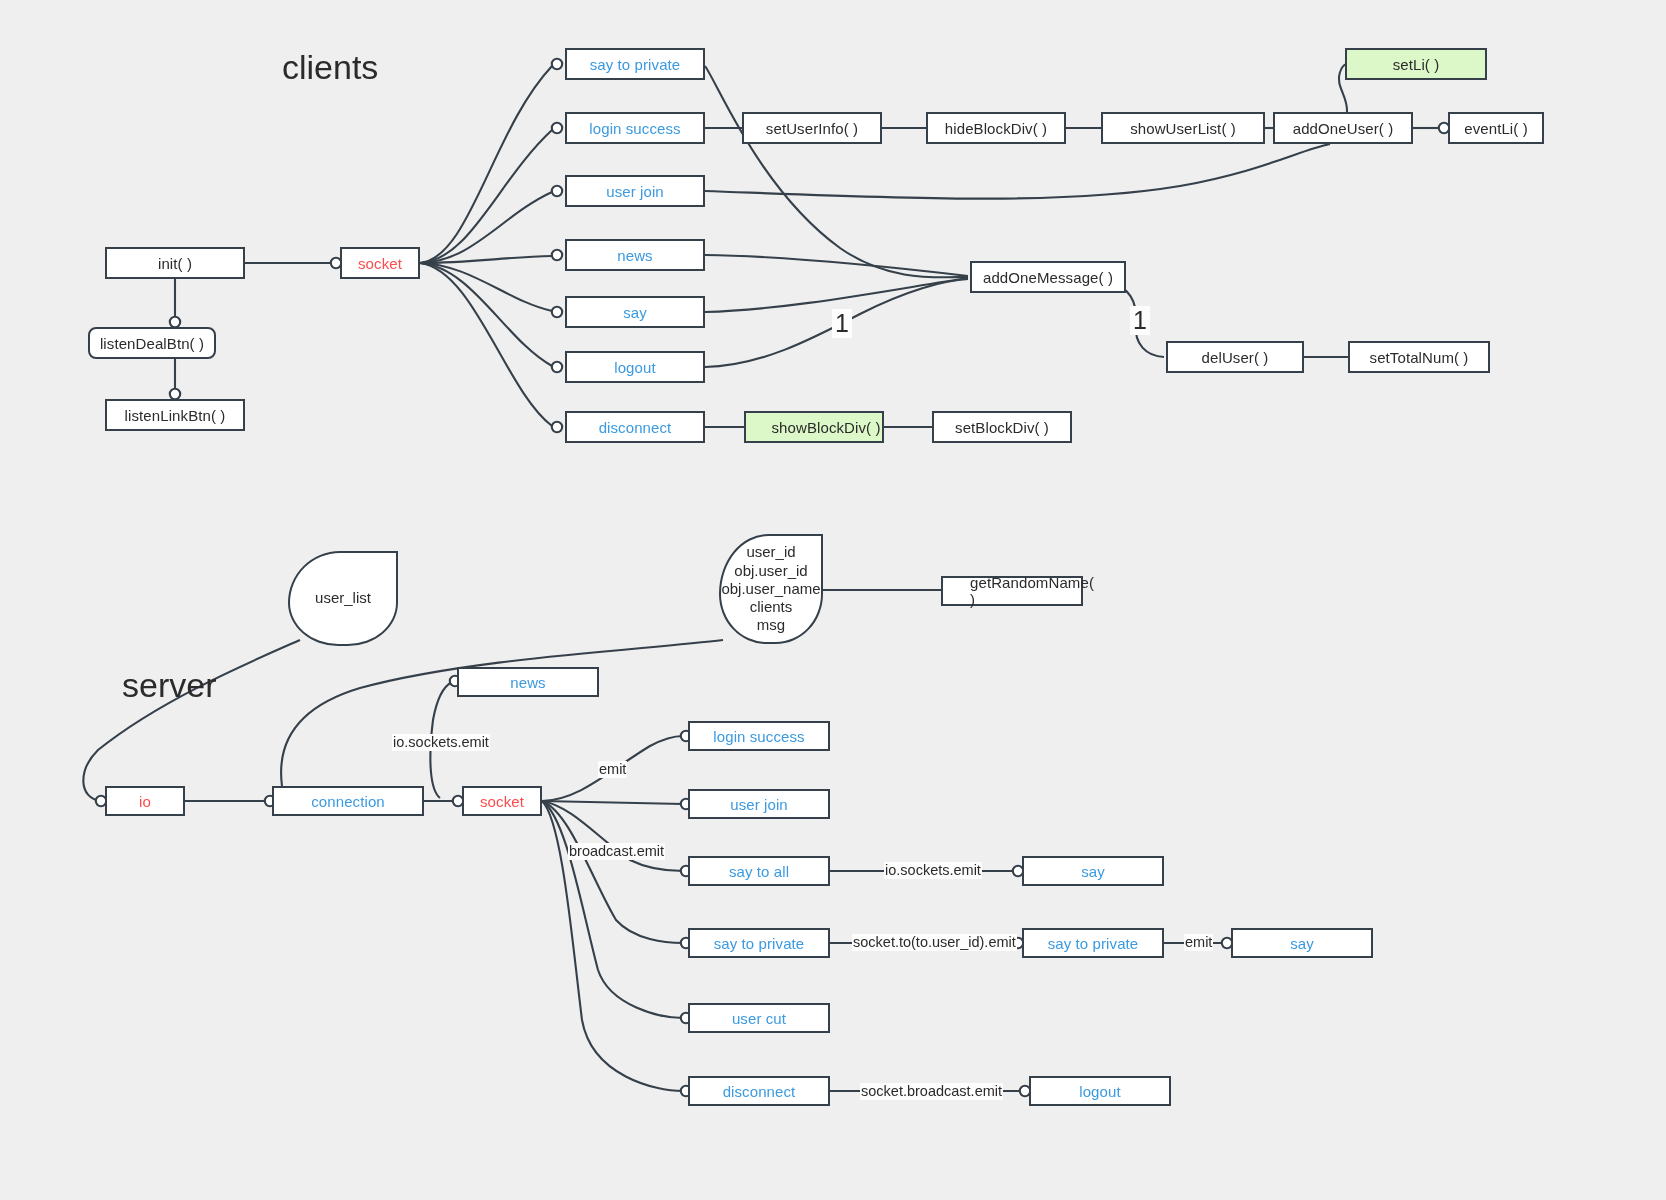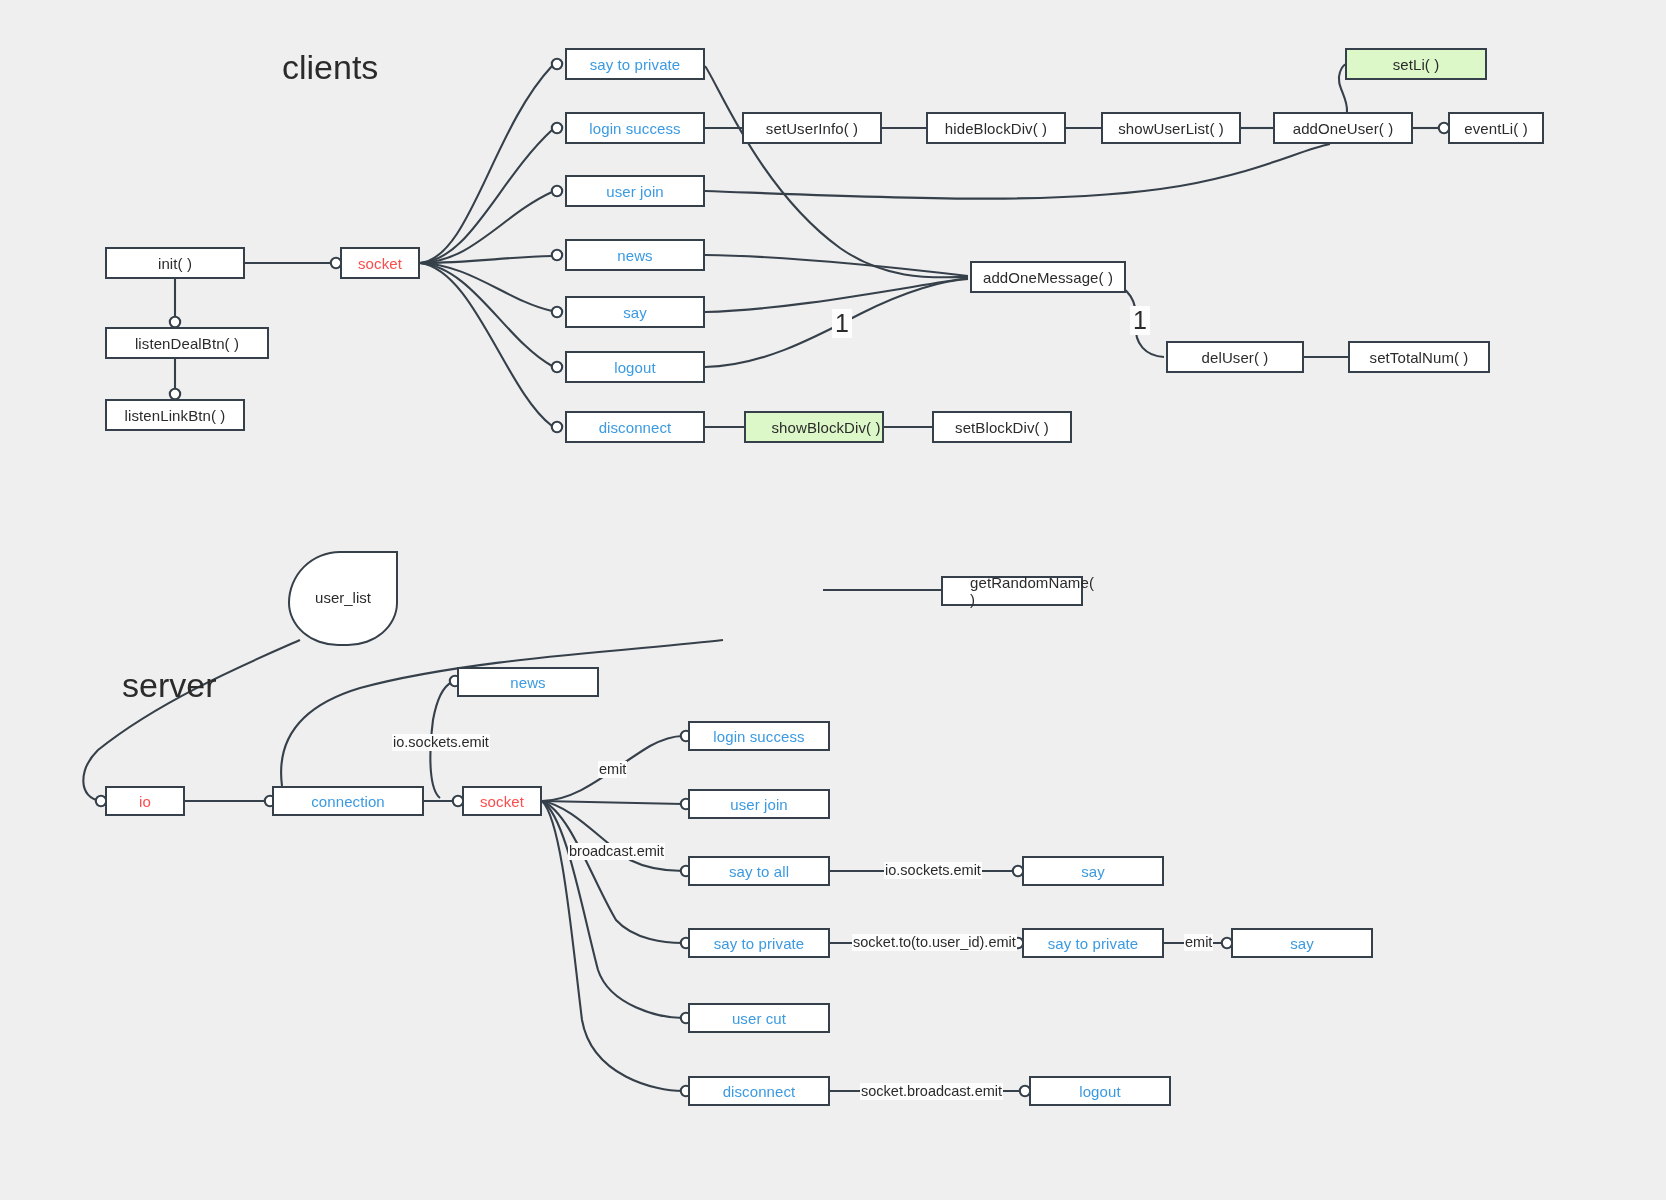--- a/index.html
+++ b/index.html
@@ -184,53 +184,62 @@
     <circle class="jc" cx="1227" cy="943" r="5.2"></circle>
 
     <path class="ln" d="M830,1091 L1023,1091"></path>
     <circle class="jc" cx="1025" cy="1091" r="5.2"></circle>
   </svg>
 
   <div class="section-title" style="left:282px; top:48px;">clients</div>
   <div class="section-title" style="left:122px; top:666px;">server</div>
 
   <div class="node" style="left:105px; top:247px; width:140px; height:32px;">init( )</div>
-  <div class="node" style="left:105px; top:327px; width:164px; height:32px;">listenDealBtn( )</div>
+  <div class="node" style="left:88px; top:327px; width:128px; height:32px;border-radius:8px;">listenDealBtn( )</div>
   <div class="node" style="left:105px; top:399px; width:140px; height:32px;">listenLinkBtn( )</div>
   <div class="node red" style="left:340px; top:247px; width:80px; height:32px;">socket</div>
 
   <div class="node blue" style="left:565px; top:48px; width:140px; height:32px;">say to private</div>
   <div class="node blue" style="left:565px; top:112px; width:140px; height:32px;">login success</div>
   <div class="node blue" style="left:565px; top:175px; width:140px; height:32px;">user join</div>
   <div class="node blue" style="left:565px; top:239px; width:140px; height:32px;">news</div>
   <div class="node blue" style="left:565px; top:296px; width:140px; height:32px;">say</div>
   <div class="node blue" style="left:565px; top:351px; width:140px; height:32px;">logout</div>
   <div class="node blue" style="left:565px; top:411px; width:140px; height:32px;">disconnect</div>
 
   <div class="node" style="left:742px; top:112px; width:140px; height:32px;">setUserInfo( )</div>
   <div class="node" style="left:926px; top:112px; width:140px; height:32px;">hideBlockDiv( )</div>
-  <div class="node" style="left:1101px; top:112px; width:140px; height:32px;">showUserList( )</div>
+  <div class="node" style="left:1101px; top:112px; width:164px; height:32px;">showUserList( )</div>
   <div class="node" style="left:1273px; top:112px; width:140px; height:32px;">addOneUser( )</div>
   <div class="node" style="left:1448px; top:112px; width:96px; height:32px;">eventLi( )</div>
   <div class="node green" style="left:1345px; top:48px; width:142px; height:32px;">setLi( )</div>
 
   <div class="node" style="left:970px; top:261px; width:156px; height:32px;">addOneMessage( )</div>
   <div class="node" style="left:1166px; top:341px; width:138px; height:32px;">delUser( )</div>
   <div class="node" style="left:1348px; top:341px; width:142px; height:32px;">setTotalNum( )</div>
 
   <div class="node green" style="left:744px; top:411px; width:140px; height:32px;padding-left:24px;">showBlockDiv( )</div>
   <div class="node" style="left:932px; top:411px; width:140px; height:32px;">setBlockDiv( )</div>
 
   <div class="edge-label num" style="left:832px; top:309px;">1</div>
   <div class="edge-label num" style="left:1130px; top:306px;">1</div>
 
   <div class="cloud" style="left:288px; top:551px; width:110px; height:95px;">
     <span>user_list</span>
   </div>
 
+  <div class="cloud" style="left:719px; top:534px; width:104px; height:110px;">
+    <div>
+      <div>user_id</div>
+      <div>obj.user_id</div>
+      <div>obj.user_name</div>
+      <div>clients</div>
+      <div>msg</div>
+    </div>
+  </div>
 
   <div class="node red" style="left:105px; top:786px; width:80px; height:30px;">io</div>
   <div class="node blue" style="left:272px; top:786px; width:152px; height:30px;">connection</div>
   <div class="node red" style="left:462px; top:786px; width:80px; height:30px;">socket</div>
   <div class="node blue" style="left:457px; top:667px; width:142px; height:30px;">news</div>
   <div class="node blue" style="left:688px; top:721px; width:142px; height:30px;">login success</div>
   <div class="node blue" style="left:688px; top:789px; width:142px; height:30px;">user join</div>
   <div class="node blue" style="left:688px; top:856px; width:142px; height:30px;">say to all</div>
   <div class="node blue" style="left:1022px; top:856px; width:142px; height:30px;">say</div>
   <div class="node blue" style="left:688px; top:928px; width:142px; height:30px;">say to private</div>

